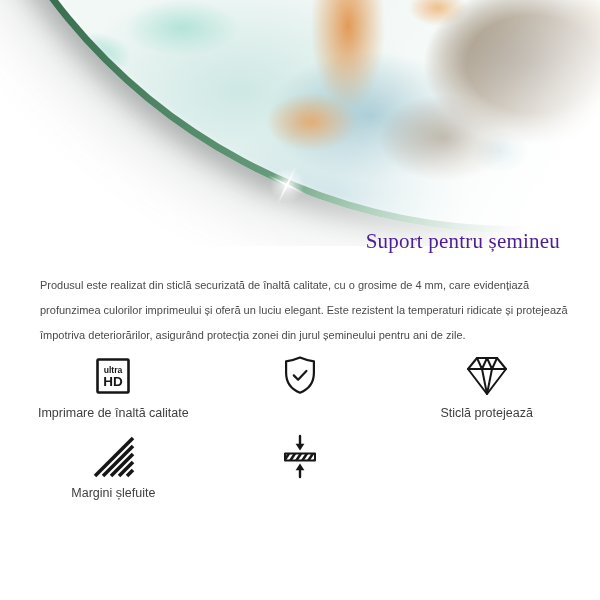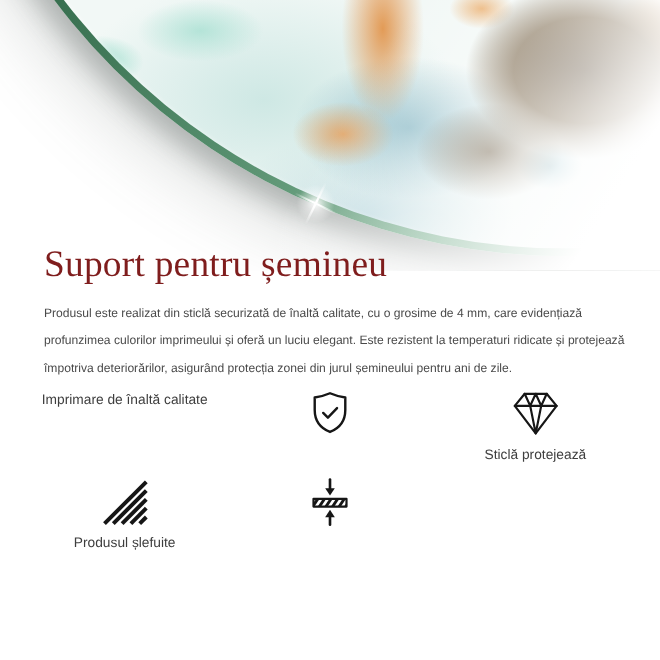--- a/index.html
+++ b/index.html
@@ -64,24 +64,25 @@
   .sparkle::after  { transform:rotate(116deg); }
 
   
   .content {
     position:relative; z-index:2;
     margin-top:222px;
     padding:0 40px;
   }
   .heading {
     font-family:"Liberation Serif", serif;
-    font-size:34px; line-height:38px;
+    font-size:21px; line-height:38px;
     font-weight:400;
-    color:#7f1d1d;
+    color:#4c1d95;
     letter-spacing:0.2px;
+    text-align:right;
   }
   .description {
     margin-top:13px;
     width:532px;
     font-size:11px; line-height:25px;
     color:#4a4a4a;
   }
 
   
   .features {
@@ -124,20 +125,27 @@
   <h1 class="heading">
     <span>Suport pentru șemineu</span><br>
   </h1>
   <p class="description">Produsul este realizat din sticlă securizată de înaltă calitate, cu o grosime de 4 mm, care evidențiază profunzimea culorilor imprimeului și oferă un luciu elegant. Este rezistent la temperaturi ridicate și protejează împotriva deteriorărilor, asigurând protecția zonei din jurul șemineului pentru ani de zile.</p>
 </div>
 
 <div class="features">
 
 
   <div class="feature">
+    <div class="icon-wrap">
+      <svg class="icon-svg" width="48" height="48" viewBox="0 0 48 48">
+        <rect class="icon-stroke" x="8.5" y="7.5" width="31" height="33" rx="1" style="stroke-width:2.6"></rect>
+        <text class="hd-text" x="24" y="20.5" font-size="8.6" text-anchor="middle">ultra</text>
+        <text class="hd-text" x="24" y="34" font-size="13.5" text-anchor="middle">HD</text>
+      </svg>
+    </div>
     <div class="feature-label">Imprimare de înaltă calitate</div>
   </div>
 
   <div class="feature">
     <div class="icon-wrap">
       <svg class="icon-svg" width="48" height="48" viewBox="0 0 48 48">
         <path class="icon-stroke" d="M24 5.5 c4.6 2 9.4 3.2 13.9 3.8 v11.4 c0 9.8 -5.5 16.6 -13.9 20 -8.4 -3.4 -13.9 -10.2 -13.9 -20 V9.3 c4.5 -0.6 9.3 -1.8 13.9 -3.8 Z"></path>
         <path class="icon-stroke" d="M17.8 23.4 l4.3 4.3 l8.3 -8.7"></path>
       </svg>
     </div>
@@ -160,21 +168,21 @@
       <svg class="icon-svg" width="48" height="48" viewBox="0 0 48 48">
         <g stroke="#161616" stroke-width="3.6" stroke-linecap="butt">
           <line x1="6" y1="44" x2="44" y2="6"></line>
           <line x1="14" y1="44" x2="44" y2="14"></line>
           <line x1="22" y1="44" x2="44" y2="22"></line>
           <line x1="30" y1="44" x2="44" y2="30"></line>
           <line x1="38" y1="44" x2="44" y2="38"></line>
         </g>
       </svg>
     </div>
-    <div class="feature-label">Produsul șlefuite</div>
+    <div class="feature-label">Margini șlefuite</div>
   </div>
 
   <div class="feature">
     <div class="icon-wrap">
       <svg class="icon-svg" width="48" height="48" viewBox="0 0 48 48">
         <defs>
           <clipPath id="barclip">
               <rect x="9" y="21.5" width="30" height="7"></rect>
             </clipPath>
         </defs>

